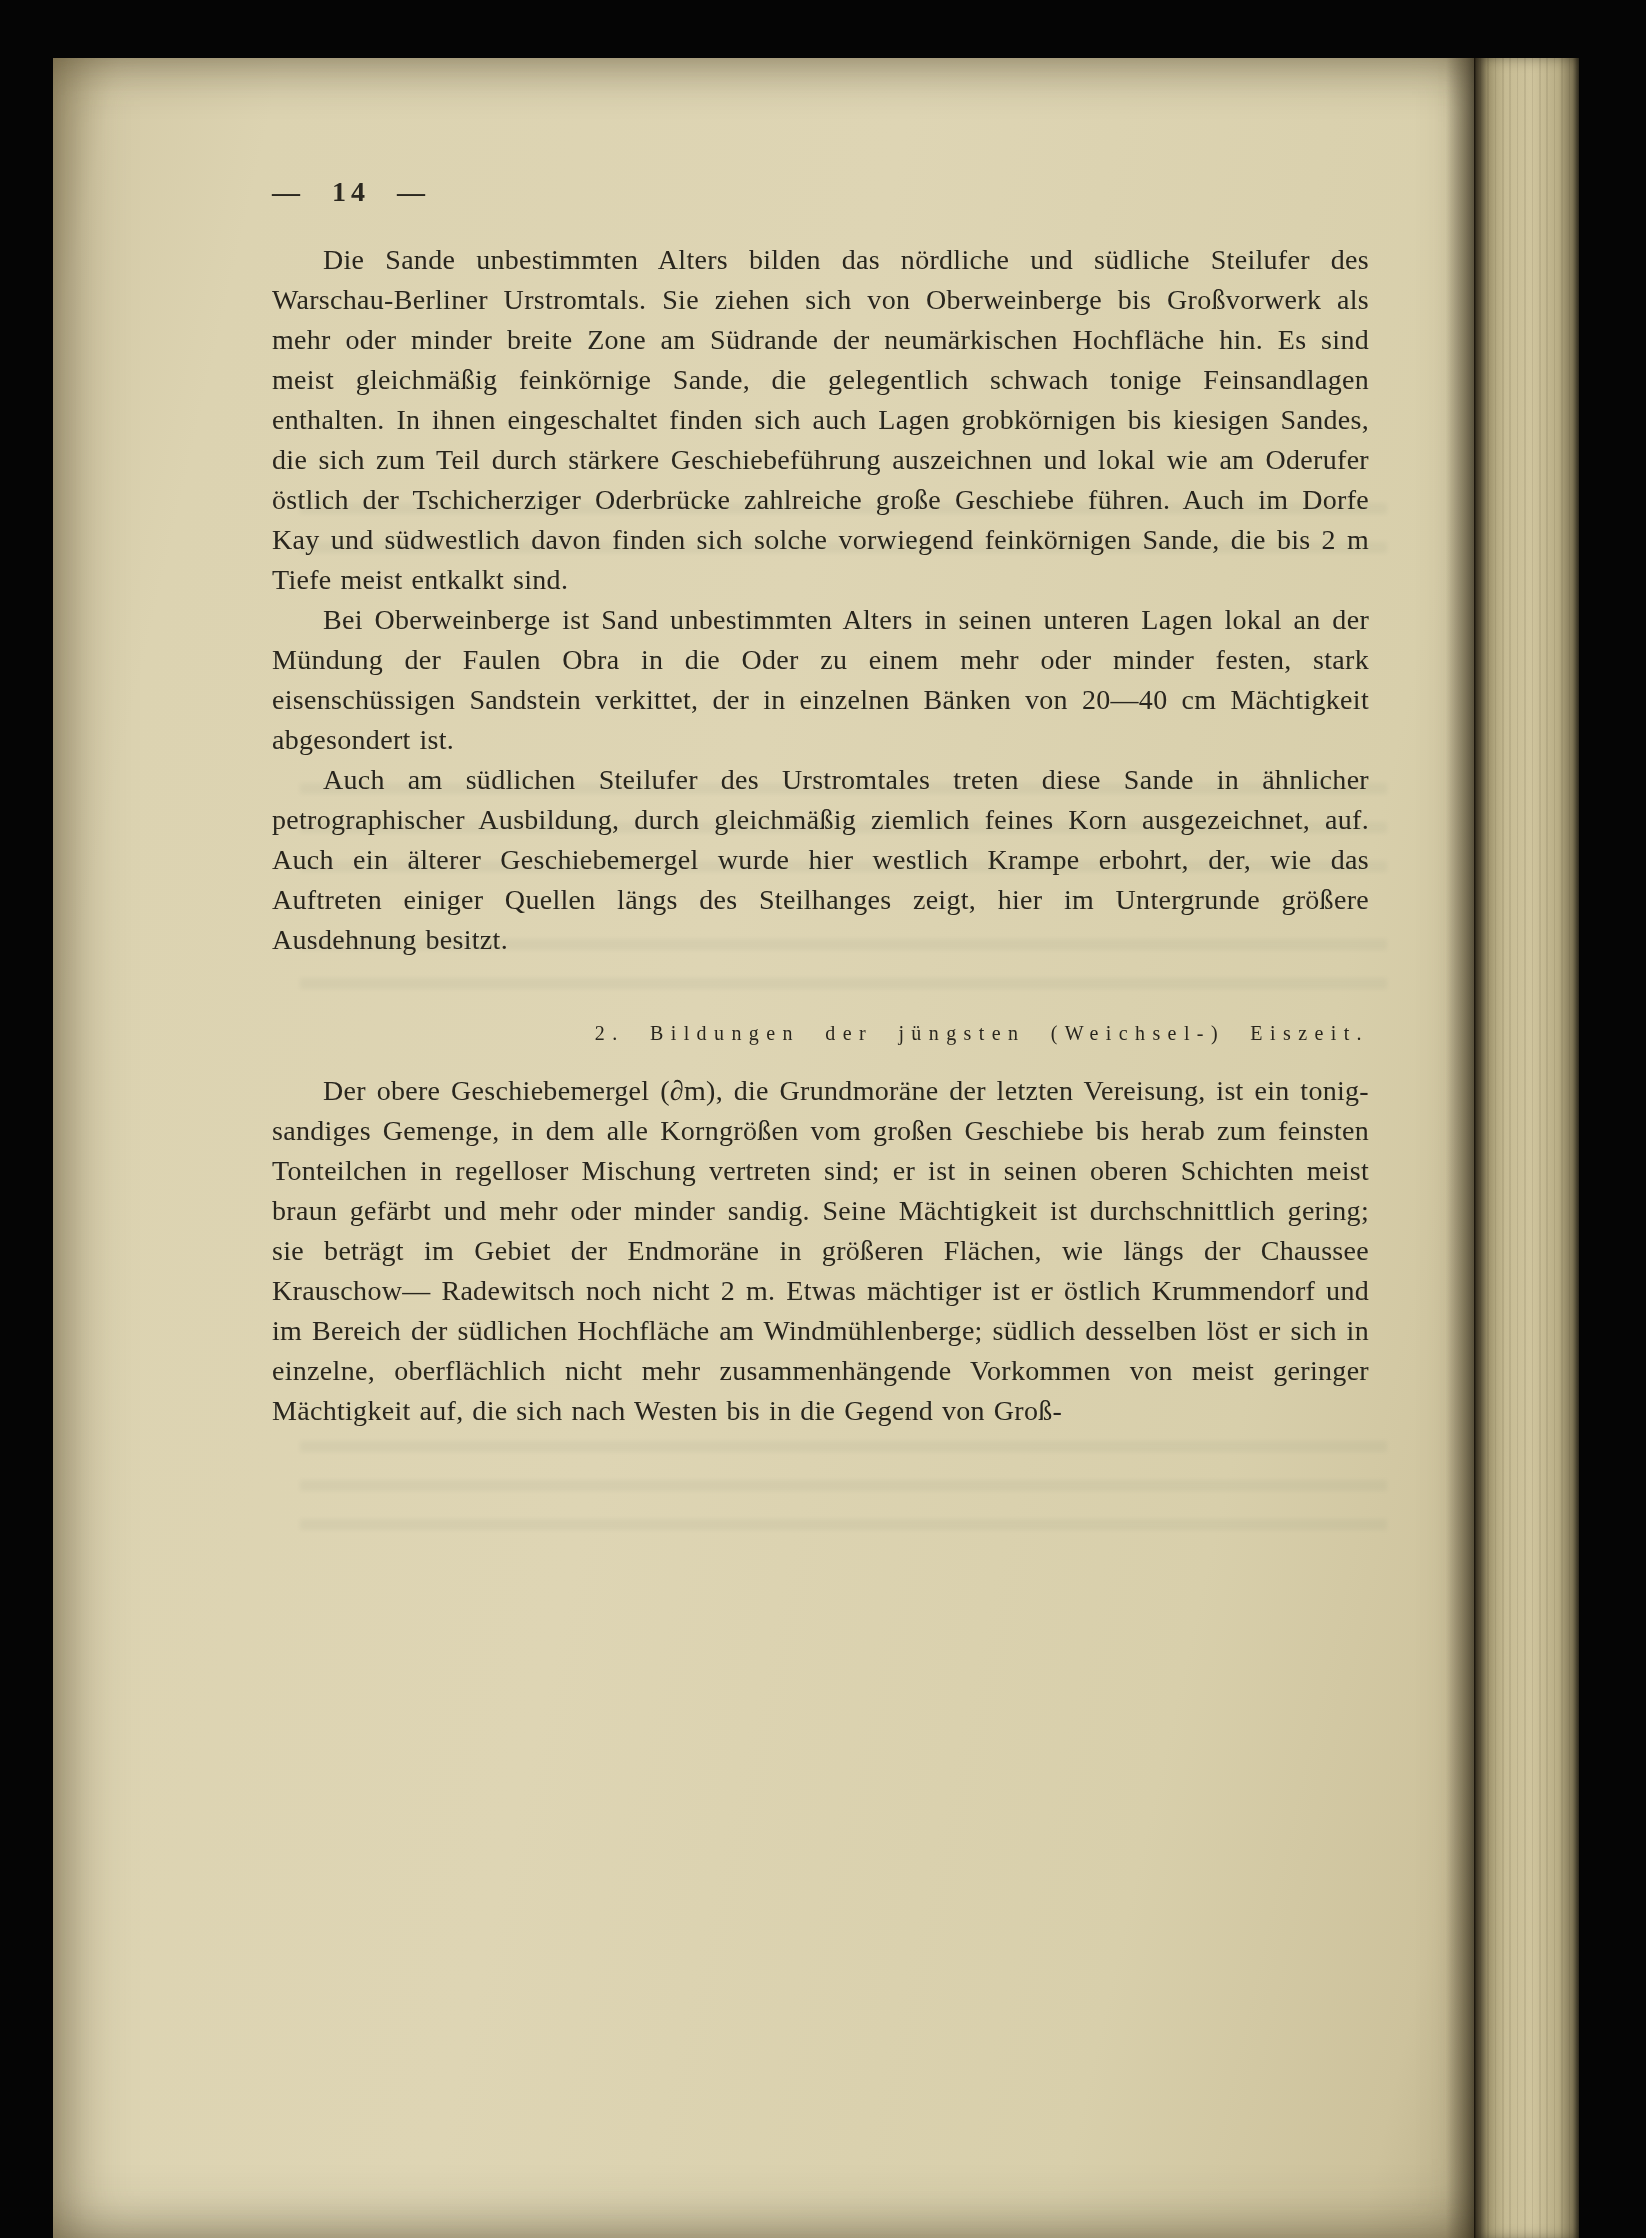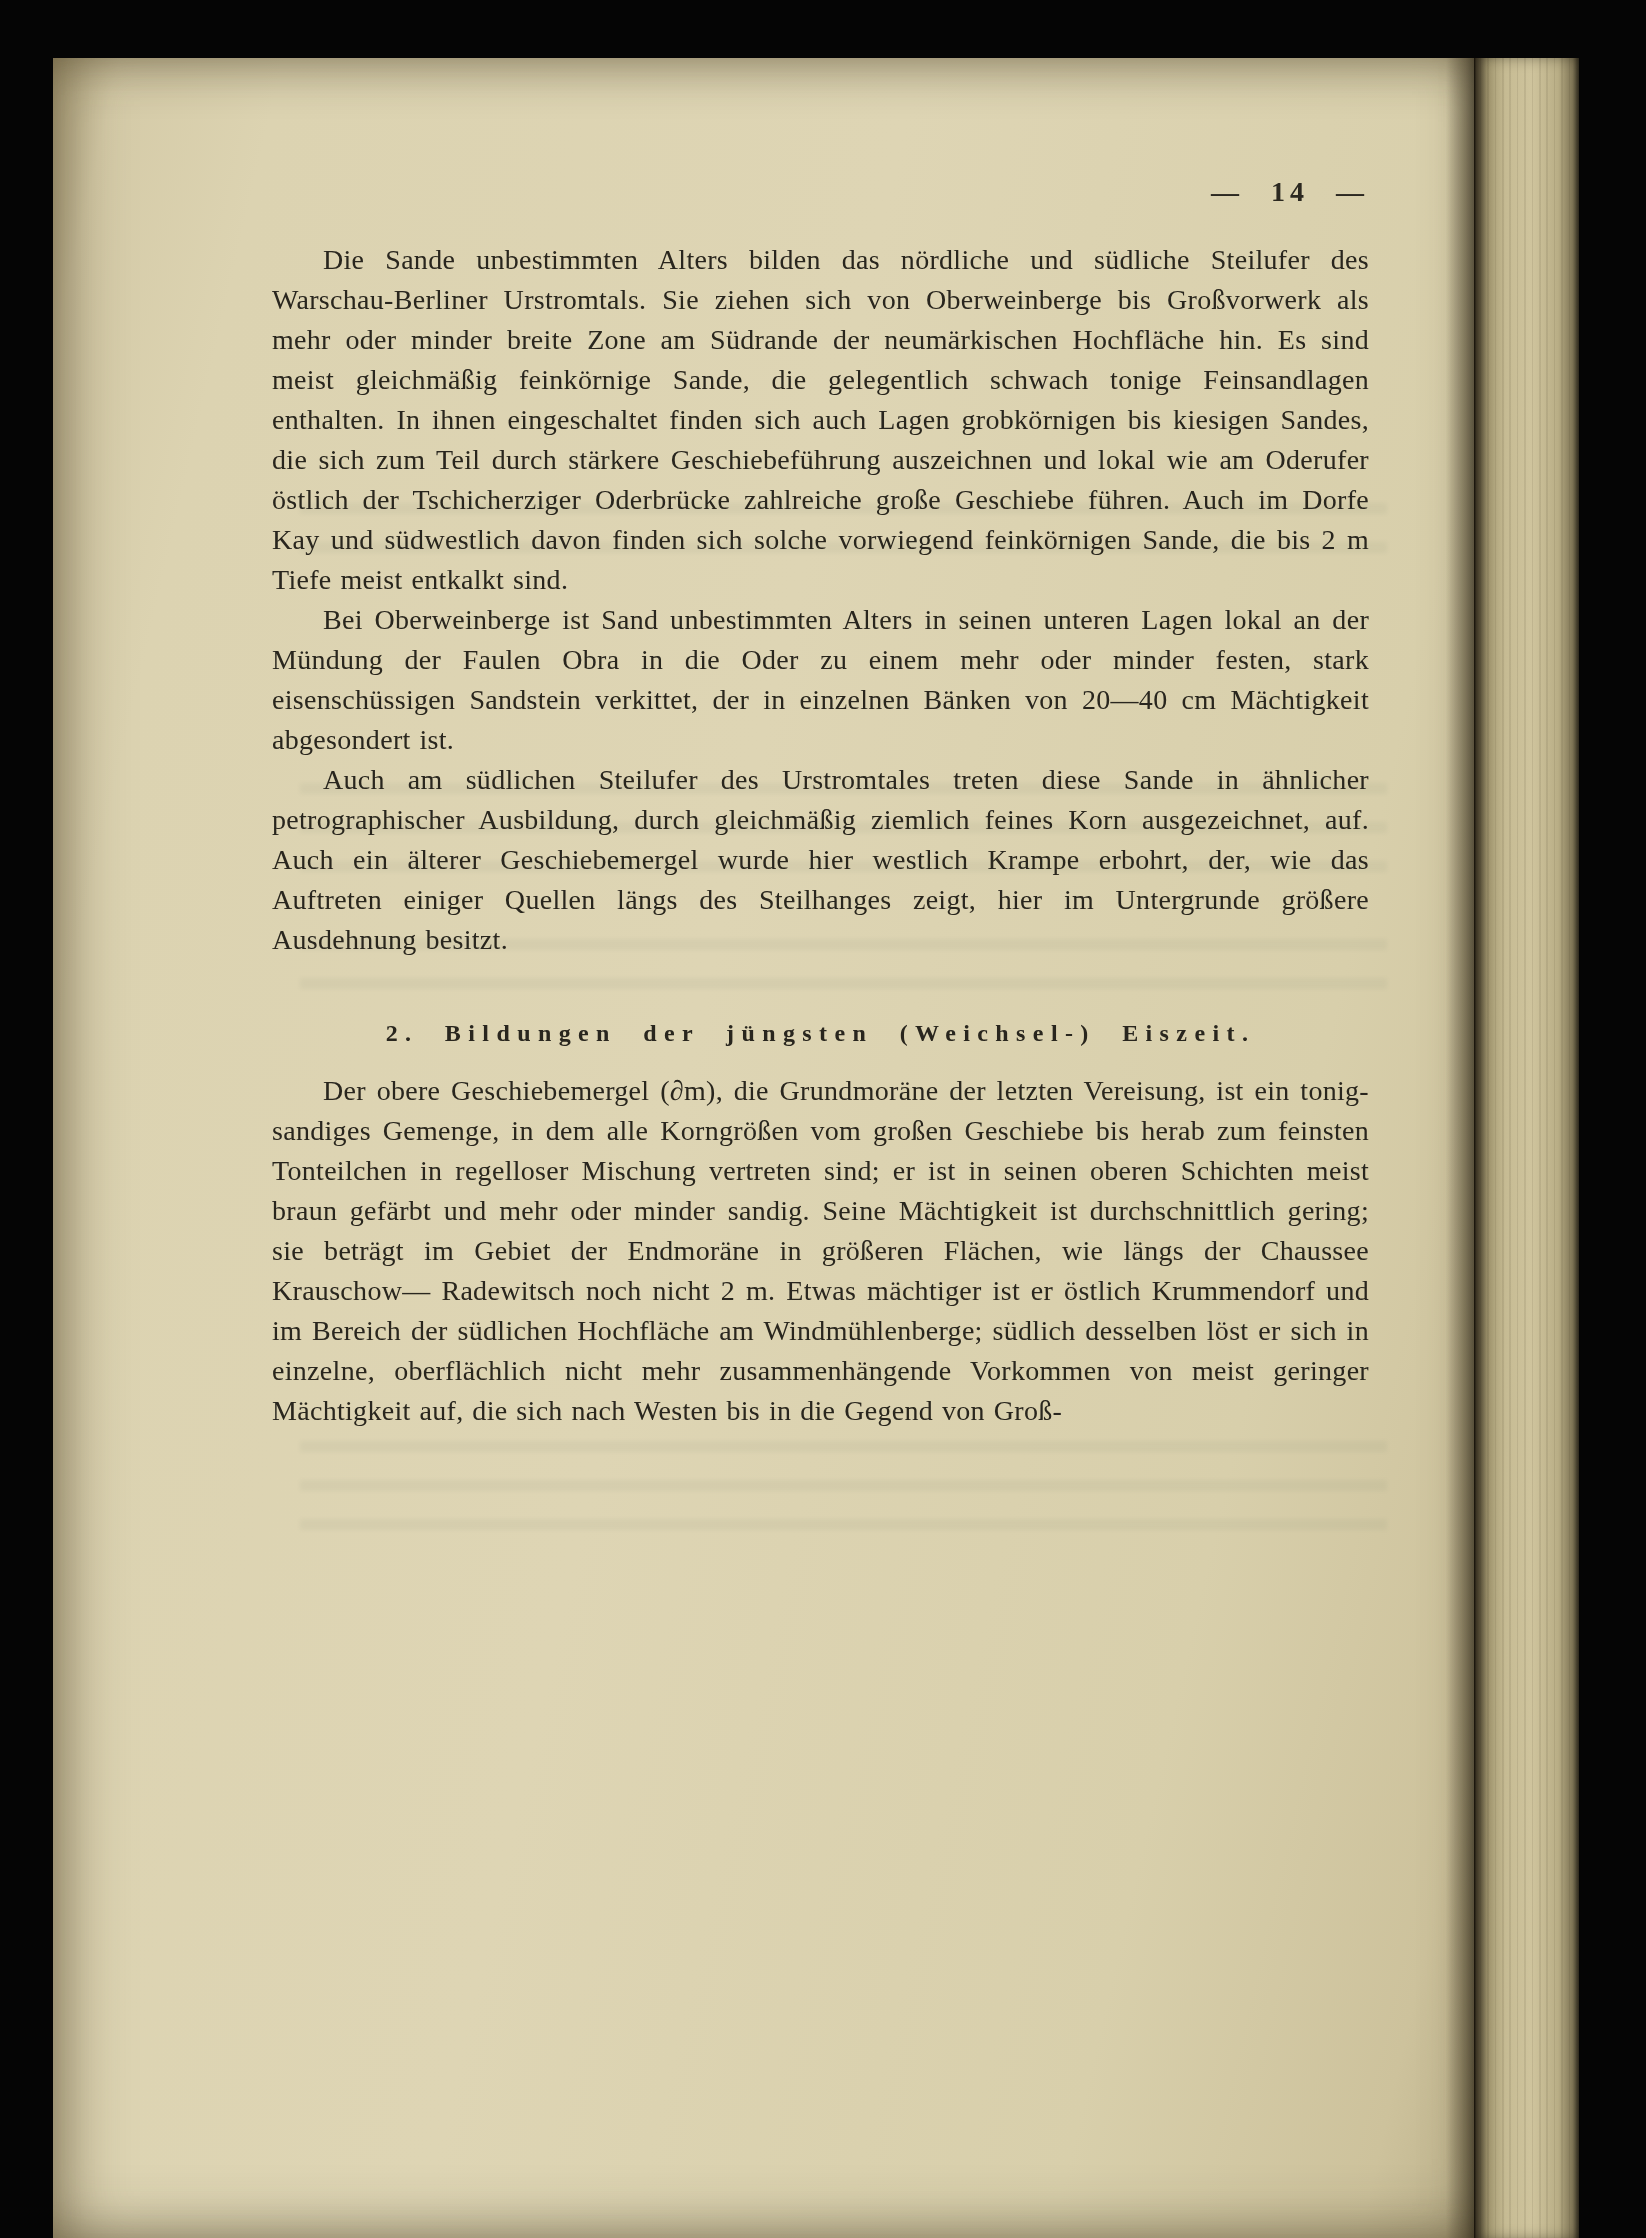--- a/index.html
+++ b/index.html
@@ -98,44 +98,44 @@
     left: 219px;
     top: 0;
     width: 1097px;
     color: #29261e;
     font-size: 28px;
     line-height: 40px;
   }
 
   .page-number {
     margin-top: 114px;
-    text-align: right;
+    text-align: left;
     font-weight: bold;
     font-size: 28px;
     letter-spacing: 5px;
     word-spacing: 15px;
     color: #2b2820;
   }
 
   .para {
     margin: 0;
     text-align: justify;
     text-indent: 51px;
     letter-spacing: 0.3px;
     word-spacing: 1.6px;
   }
   .para.first { margin-top: 28px; }
 
   .section-heading {
     margin: 53px 0 18px 0;
-    font-size: 24px;
-    font-weight: bold;
+    font-size: 20px;
+    font-weight: normal;
     letter-spacing: 7.4px;
     word-spacing: 13px;
-    text-align: center;
+    text-align: right;
     white-space: nowrap;
   }
 
   .subsection-heading {
     margin: 31px 0 20px 0;
     font-size: 28px;
     font-weight: normal;
     letter-spacing: 8.2px;
     text-align: center;
   }

